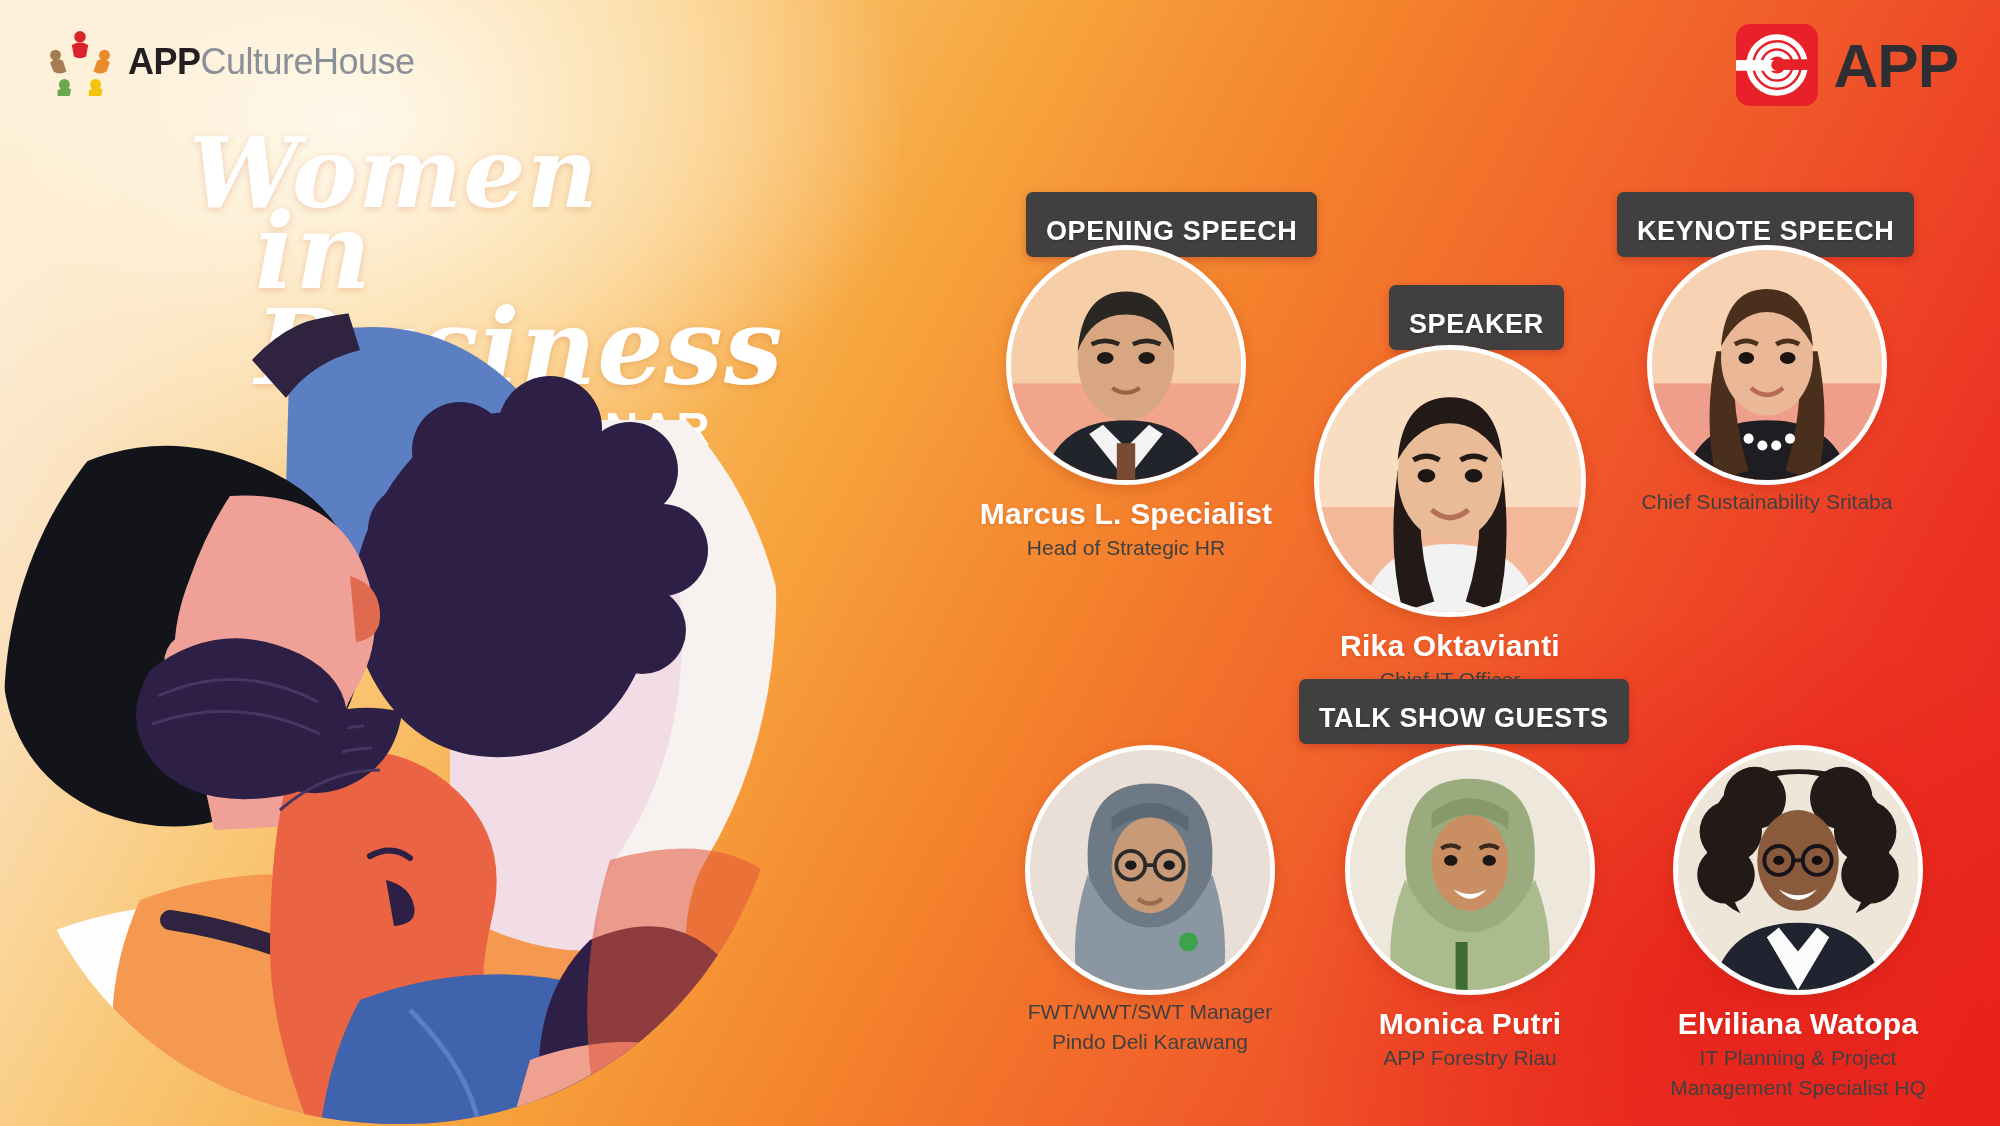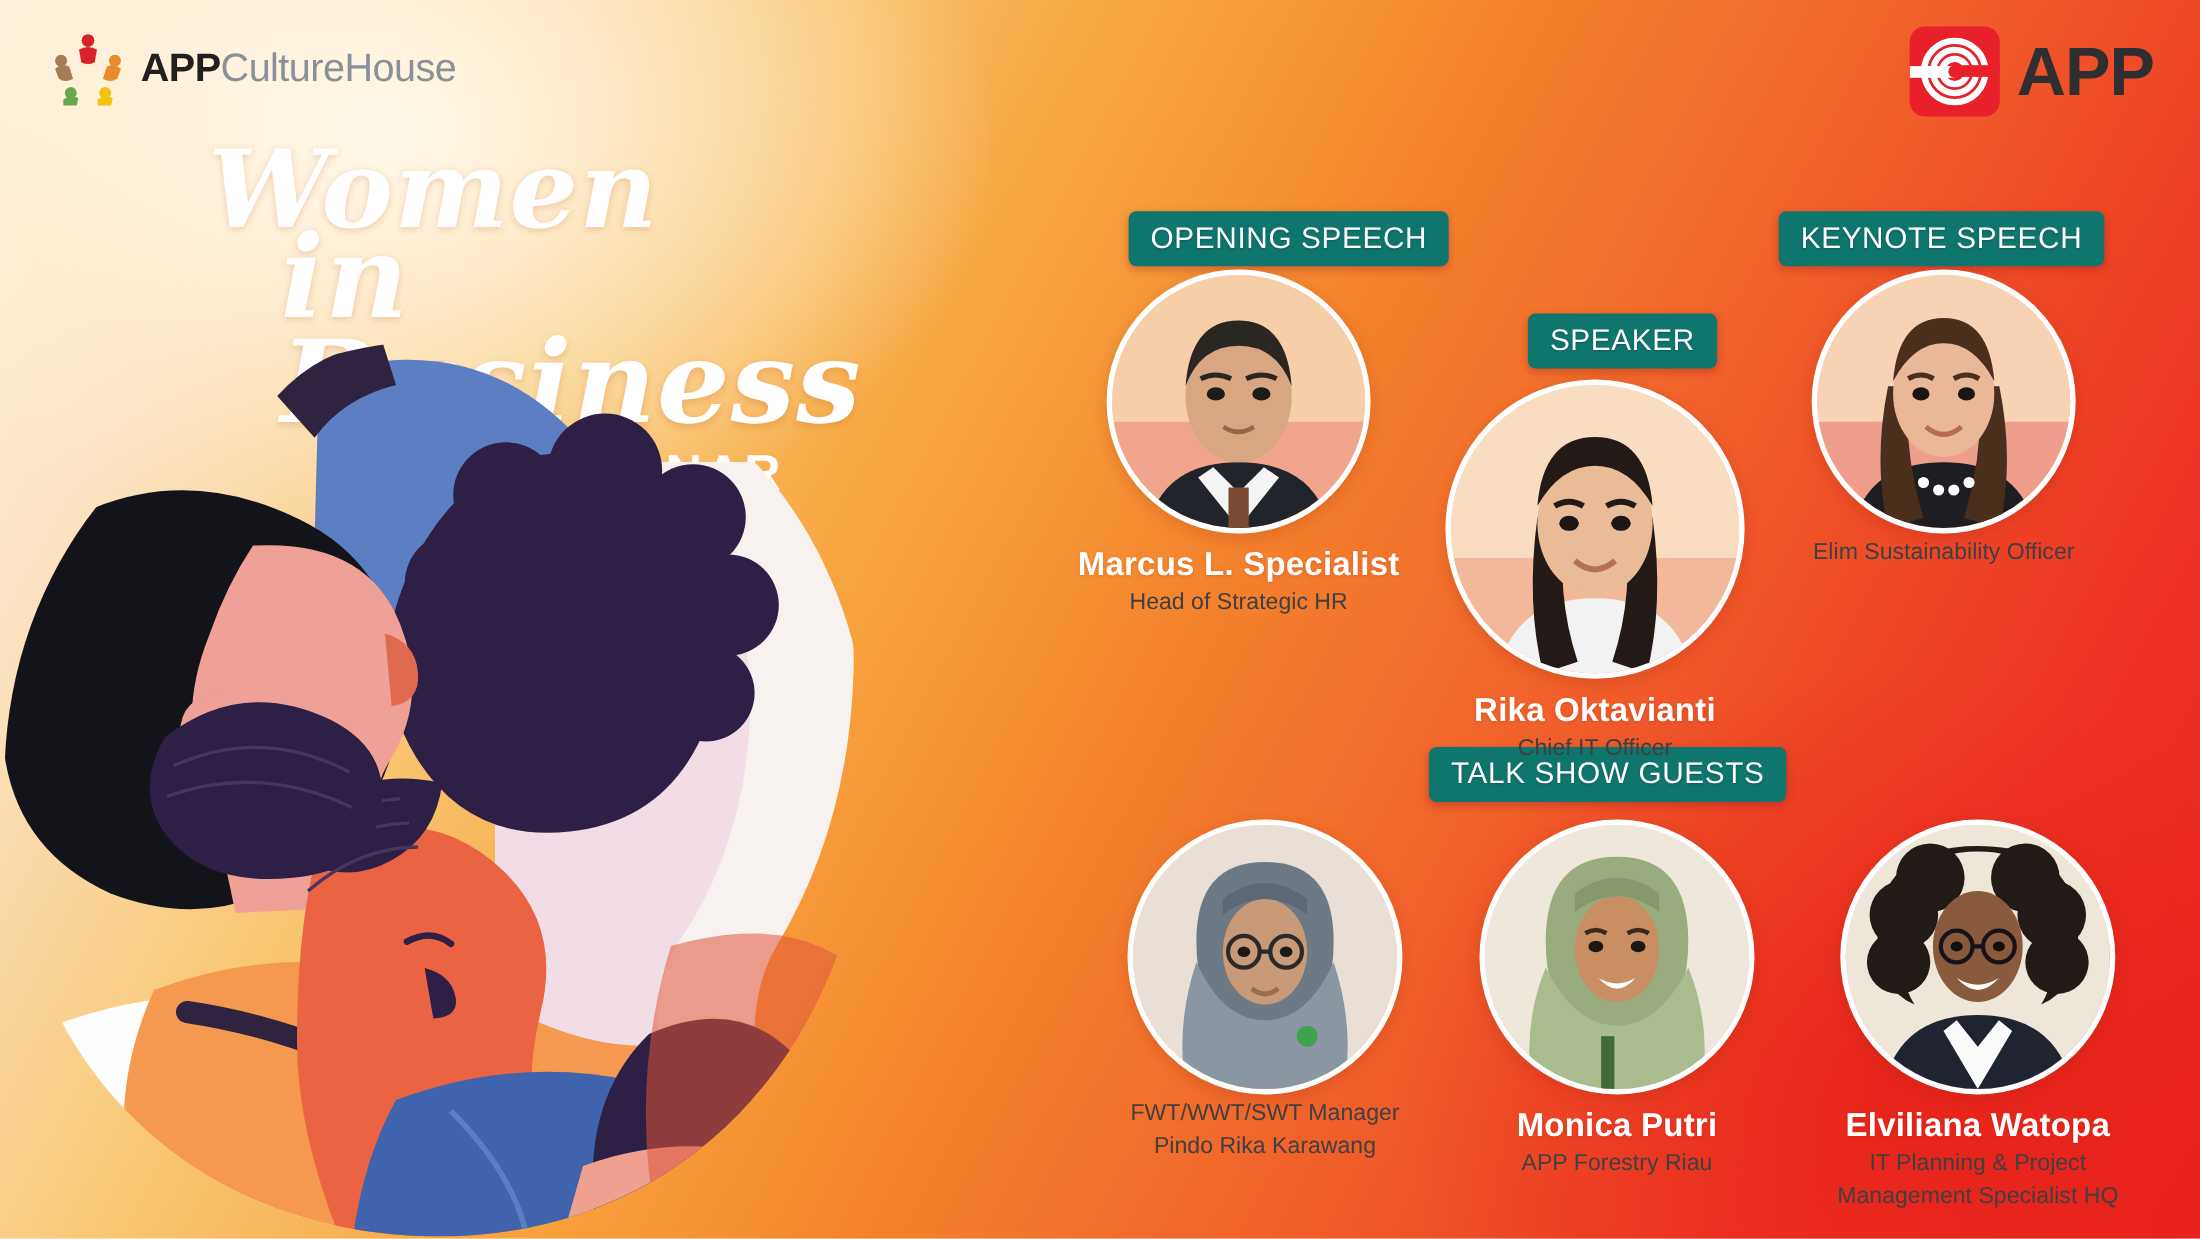--- a/index.html
+++ b/index.html
@@ -52,23 +52,23 @@
   .script .l2 { display:block; font-size:104px; letter-spacing:1px; padding-left:70px; margin-top:-14px; }
   .webinar { display:block; margin-top:6px; padding-left:290px; color:#fff;
              font-size:46px; font-weight:bold; letter-spacing:2.5px; }
 
   
   .art { position:absolute; left:-10px; top:300px; width:820px; height:830px; }
   .art svg { width:100%; height:100%; display:block; }
 
   
   .badge {
-    position:absolute; background:#0f766e; color:#fff;
-    font-size:27px; font-weight:normal; letter-spacing:.6px;
-    padding:9px 20px 10px; border-radius:7px; white-space:nowrap;
+    position:absolute; background:#404040; color:#fff;
+    font-size:27px; font-weight:bold; letter-spacing:.6px;
+    padding:24px 20px 10px; border-radius:7px; white-space:nowrap;
     box-shadow:0 3px 8px rgba(130,0,20,.28);
     text-shadow:0 1px 2px rgba(0,0,0,.25);
   }
 
   .person { position:absolute; text-align:center; }
   .photo {
     border-radius:50%; overflow:hidden; position:relative; margin:0 auto;
     border:5px solid #fff; box-shadow:0 4px 14px rgba(140,30,10,.22);
     background:linear-gradient(150deg,#fbe9cf 0%,#f8cfa0 45%,#f0a08f 100%);
   }
@@ -271,21 +271,21 @@
       <path d="M54 41 q5 -3 10 0" stroke="#4a2f1c" stroke-width="2" fill="none"></path>
       <path d="M43 60 q7 6 14 0" stroke="#b96a55" stroke-width="2" fill="none"></path>
       <g fill="#fff">
           <circle cx="42" cy="82" r="2.2"></circle>
           <circle cx="48" cy="85" r="2.2"></circle>
           <circle cx="54" cy="85" r="2.2"></circle>
           <circle cx="60" cy="82" r="2.2"></circle>
         </g>
     </svg>
   </div>
-  <div class="p-role">Elim Sustainability Officer</div>
+  <div class="p-role">Chief Sustainability Sritaba</div>
 </div>
 
 <div class="person" id="person-desi">
   <div class="photo sz-bot">
     <svg viewBox="0 0 100 100">
       <rect width="100" height="100" fill="#e9dfd6"></rect>
       <path d="M50 14 q-26 0 -26 30 q0 34 26 34 q26 0 26 -34 q0 -30 -26 -30 z" fill="#6d7a86"></path>
       <path d="M24 52 q-8 24 -4 48 l60 0 q4 -24 -4 -48 q-10 22 -26 22 q-16 0 -26 -22 z" fill="#8a96a2"></path>
       <ellipse cx="50" cy="48" rx="16" ry="20" fill="#c89a78"></ellipse>
       <path d="M34 34 q16 -12 32 0 l0 -6 q-16 -12 -32 0 z" fill="#5c6874"></path>
@@ -294,21 +294,21 @@
           <circle cx="58" cy="48" r="6"></circle>
           <path d="M48 48 h4"></path>
       </g>
       <ellipse cx="42" cy="48" rx="2.4" ry="2" fill="#1a1a1a"></ellipse>
       <ellipse cx="58" cy="48" rx="2.4" ry="2" fill="#1a1a1a"></ellipse>
       <path d="M45 62 q5 4 10 0" stroke="#9a6b4e" stroke-width="1.8" fill="none"></path>
       <circle cx="66" cy="80" r="4" fill="#3fa34d"></circle>
     </svg>
   </div>
   <div class="p-role">FWT/WWT/SWT Manager</div>
-  <div class="p-role">Pindo Rika Karawang</div>
+  <div class="p-role">Pindo Deli Karawang</div>
 </div>
 
 <div class="person" id="person-monica">
   <div class="photo sz-bot">
     <svg viewBox="0 0 100 100">
       <rect width="100" height="100" fill="#eee7dc"></rect>
       <path d="M50 12 q-27 0 -27 32 q0 34 27 34 q27 0 27 -34 q0 -32 -27 -32 z" fill="#9aab7e"></path>
       <path d="M23 54 q-9 22 -5 46 l64 0 q4 -24 -5 -46 q-11 22 -27 22 q-16 0 -27 -22 z" fill="#aabb8e"></path>
       <ellipse cx="50" cy="47" rx="16" ry="20" fill="#c98f63"></ellipse>
       <path d="M34 33 q16 -12 32 0 l0 -7 q-16 -12 -32 0 z" fill="#87996b"></path>

